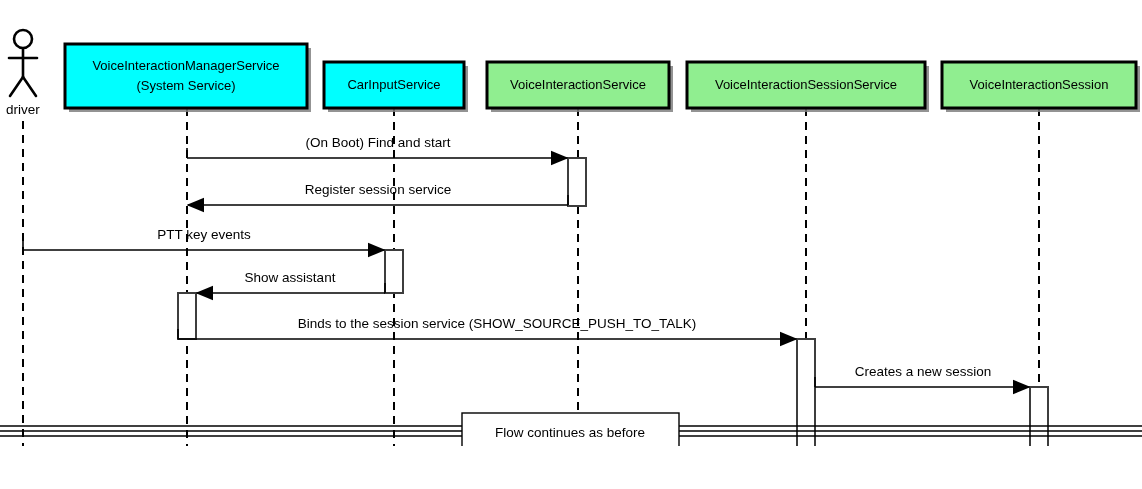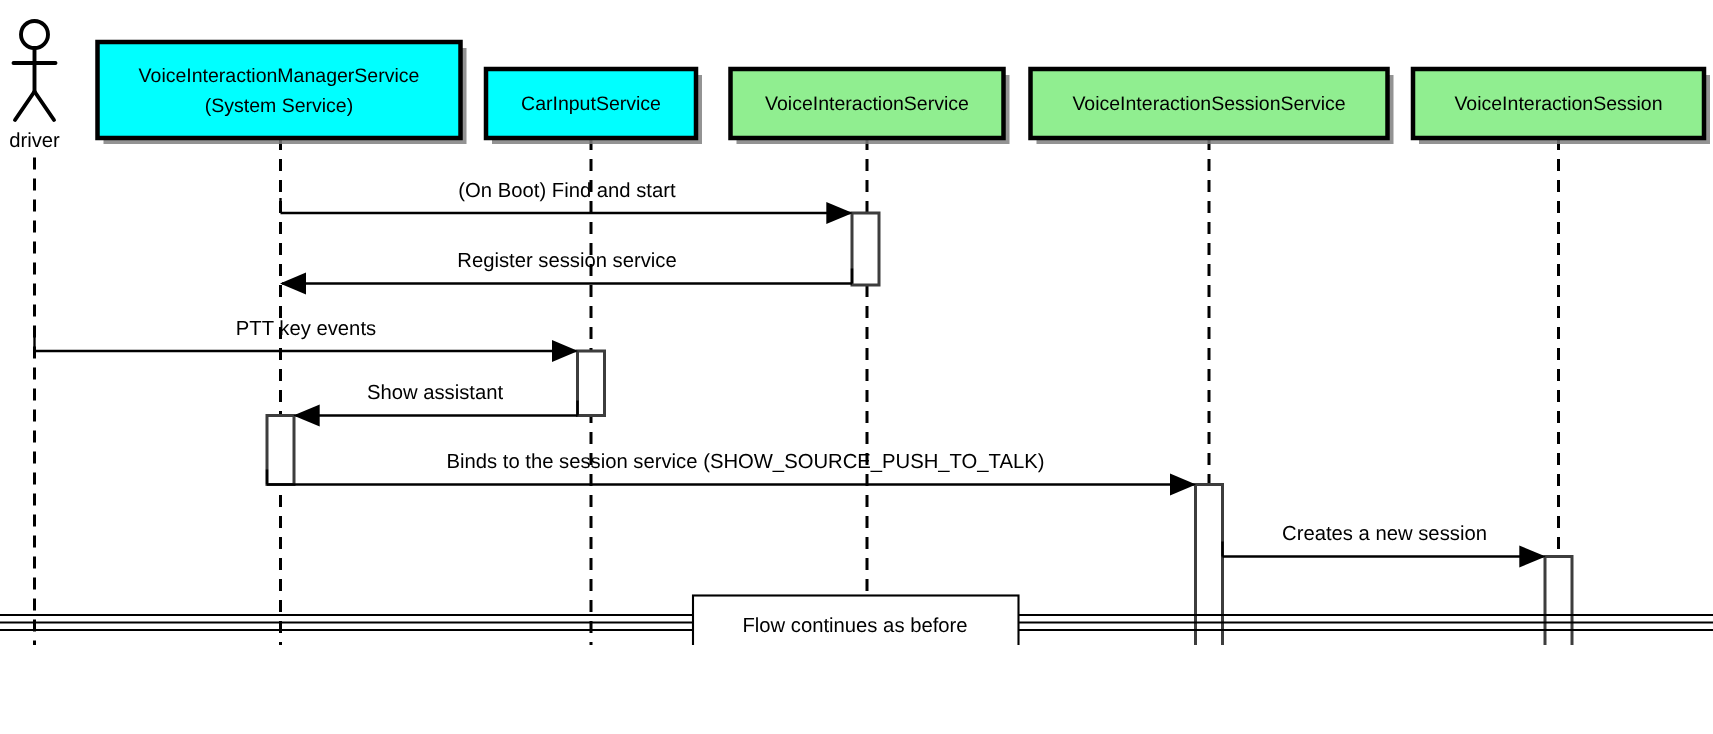--- a/index.html
+++ b/index.html
@@ -10,20 +10,21 @@
   body {
     font-family: "Liberation Sans", sans-serif;
     color: #000000;
   }
   #diagram-root {
     position: relative;
     width: 1142px;
     height: 430px;
     overflow: hidden;
     background: #ffffff;
+    margin-top: 16px;
   }
   #seq-svg {
     position: absolute;
     left: 0;
     top: 0;
     width: 1142px;
     height: 489px;
     display: block;
   }
   .participant-label {

